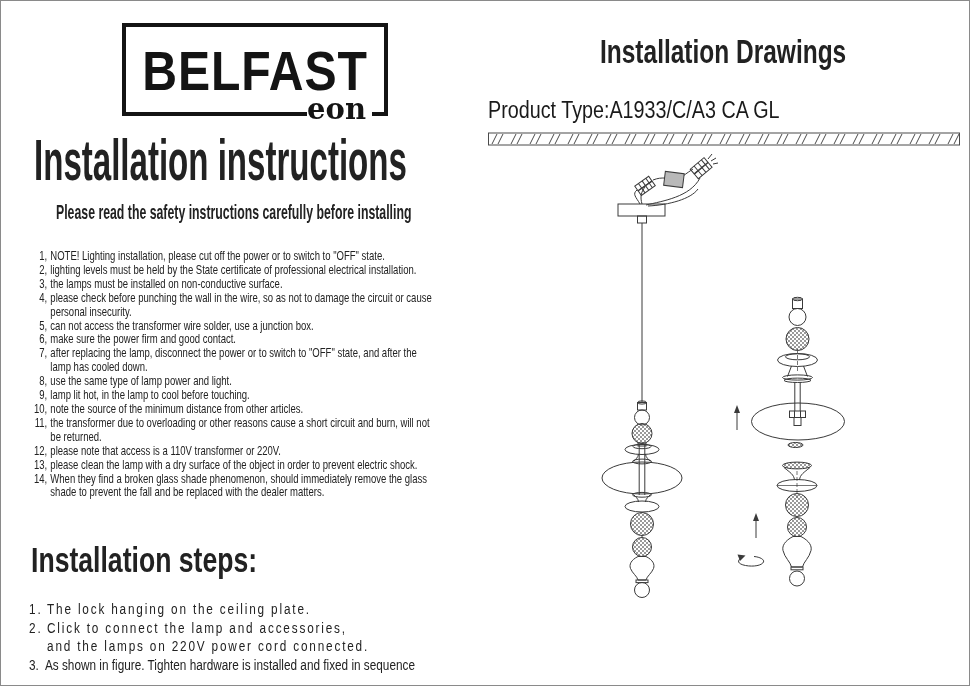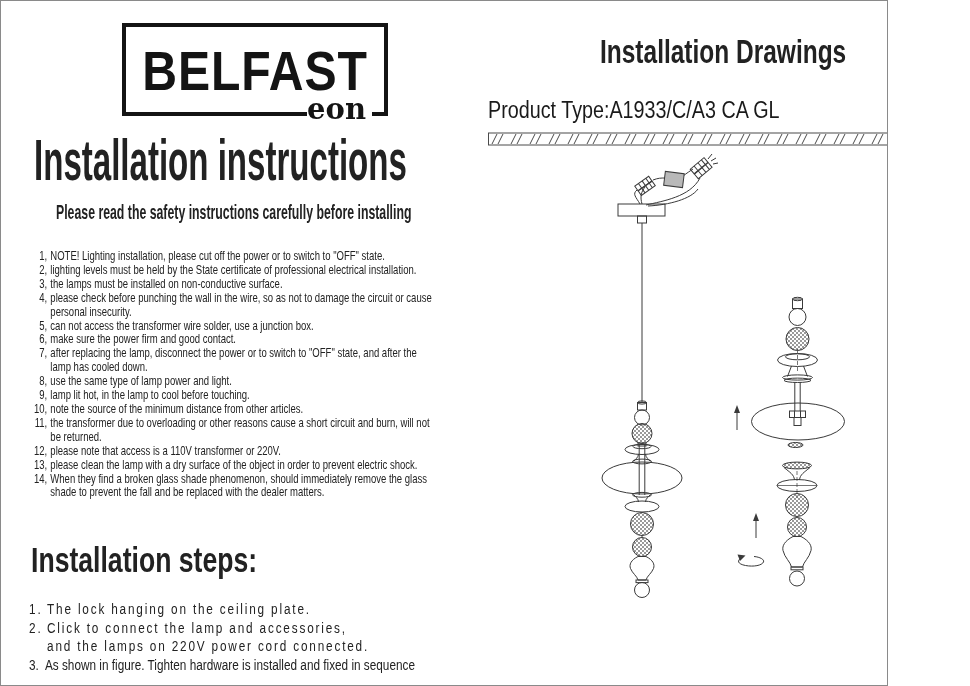--- a/index.html
+++ b/index.html
@@ -1,16 +1,16 @@
 <!DOCTYPE html>
 <html><head>
 <meta charset="utf-8">
 <style>
   html,body{margin:0;padding:0;background:#fff;}
-  .page{position:relative;width:888px;height:686px;background:#fff;border:1px solid #8a8a8a;
+  .page{position:relative;width:970px;height:686px;background:#fff;border:1px solid #8a8a8a;
         box-sizing:border-box;overflow:hidden;font-family:"Liberation Sans",sans-serif;color:var(--ink,#222);}
   .abs{position:absolute;}
 
   
   #logo-box{left:121px;top:22px;width:258px;height:85px;border:4px solid #141414;}
   #logo-brand{position:absolute;left:50%;top:16px;transform:translateX(-50%) scaleX(0.86);
               transform-origin:center top;font-size:56px;font-weight:bold;letter-spacing:1px;
               color:#141414;white-space:nowrap;line-height:1;}
   #logo-eon{position:absolute;right:18px;bottom:-12px;font-family:"DejaVu Serif",serif;font-weight:bold;
             font-size:29px;color:#141414;line-height:1;}

